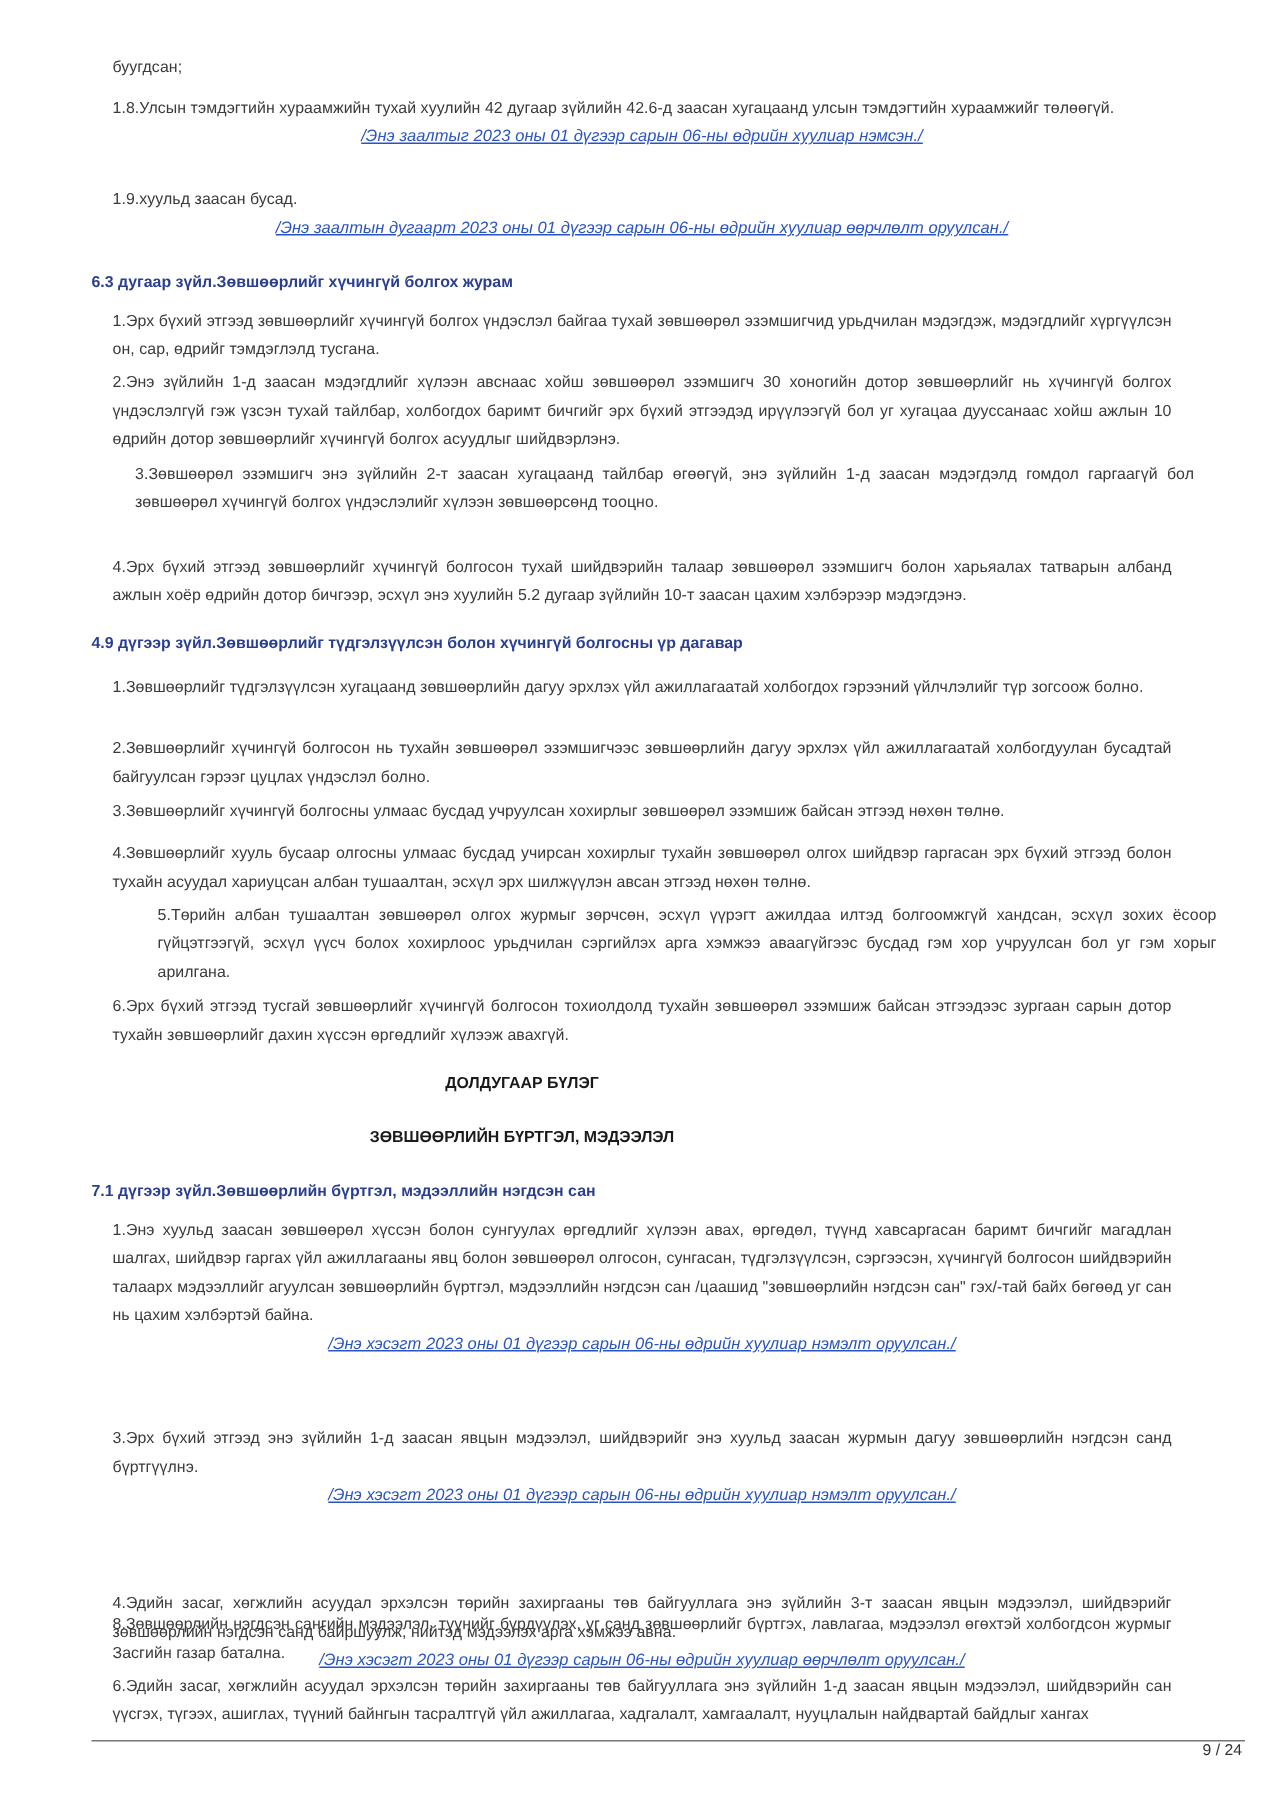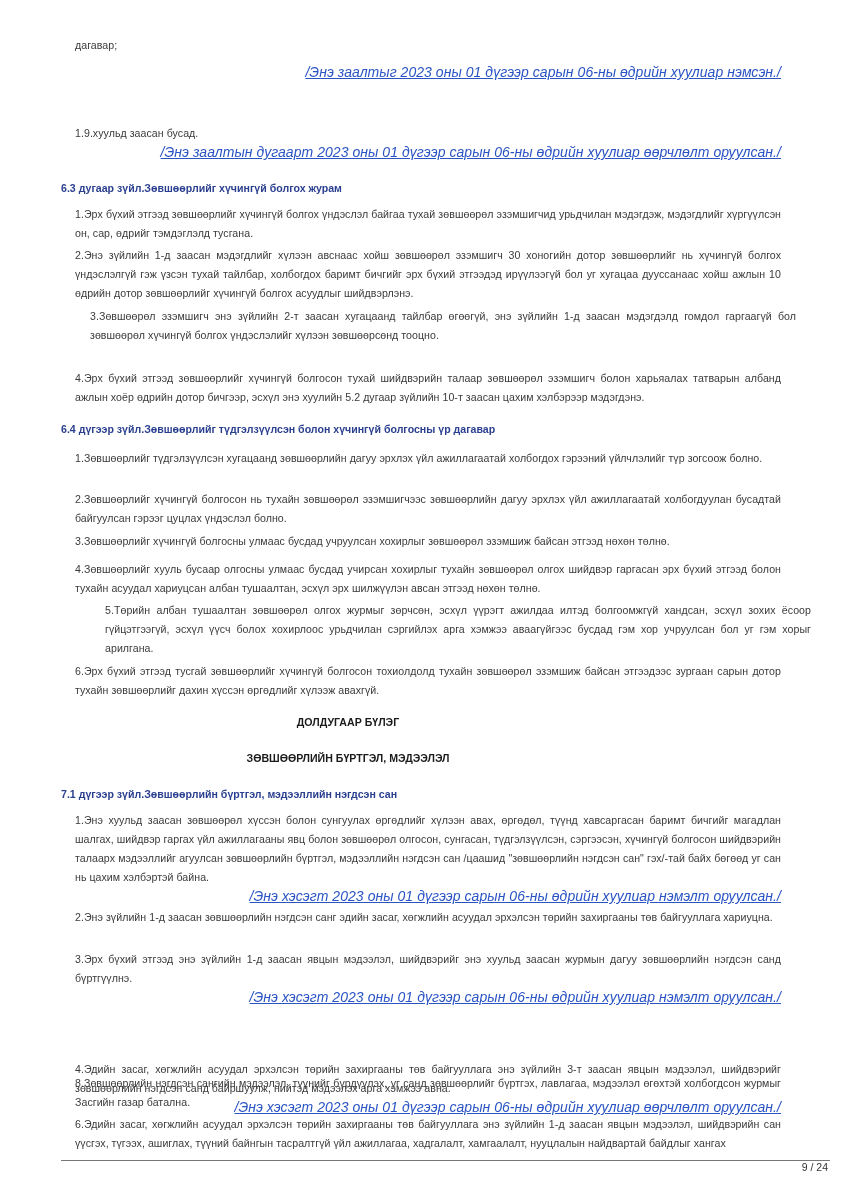--- a/index.html
+++ b/index.html
@@ -2,72 +2,72 @@
 <html><head>
 <meta charset="utf-8">
 <style>
   html, body { margin: 0; padding: 0; background: #ffffff; }
   body { width: 848px; height: 1200px; position: relative; overflow: hidden;
          font-family: "Liberation Sans", sans-serif; color: #333333; }
   .page { position: absolute; left: 0; top: 0; width: 848px; height: 1200px; }
   .p { position: absolute; left: 75px; width: 706px; font-size: 10.6px; line-height: 19px;
        text-align: justify; color: #3a3a3a; letter-spacing: 0.05px; }
   .link { display: block; color: #2a54c4; font-style: italic; text-decoration: underline;
-          font-size: 14px; line-height: 18px; text-align: right; cursor: pointer; }
+          font-size: 11px; line-height: 18px; text-align: center; cursor: pointer; }
   .h { position: absolute; left: 61px; font-size: 10.6px; font-weight: bold; color: #2a3f8f; }
   .chap { position: absolute; left: 0; width: 696px; text-align: center; font-size: 10.6px;
           font-weight: bold; color: #1a1a1a; }
   .rule { position: absolute; left: 61px; width: 769px; top: 1160px; height: 1px; background: #777777; }
   .pgnum { position: absolute; right: 20px; top: 1161px; font-size: 10.5px; color: #333; }
 </style>
 </head>
 <body>
 
 <div class="page">
 
-  <div class="p" style="top:36px;">дагавар;</div>
+  <div class="p" style="top:36px;">буугдсан;</div>
 
   <div class="p" style="top:63px;">
+    <span>1.8.Улсын тэмдэгтийн хураамжийн тухай хуулийн 42 дугаар зүйлийн 42.6-д заасан хугацаанд улсын тэмдэгтийн хураамжийг төлөөгүй.</span>
     <a class="link">/Энэ заалтыг 2023 оны 01 дүгээр сарын 06-ны өдрийн хуулиар нэмсэн./</a>
   </div>
 
   <div class="p" style="top:124px;">
     <span>1.9.хуульд заасан бусад.</span>
     <a class="link">/Энэ заалтын дугаарт 2023 оны 01 дүгээр сарын 06-ны өдрийн хуулиар өөрчлөлт оруулсан./</a>
   </div>
 
   <div class="h" style="top:182px;">6.3 дугаар зүйл.Зөвшөөрлийг хүчингүй болгох журам</div>
 
   <div class="p" style="top:205px;">1.Эрх бүхий этгээд зөвшөөрлийг хүчингүй болгох үндэслэл байгаа тухай зөвшөөрөл эзэмшигчид урьдчилан мэдэгдэж, мэдэгдлийг хүргүүлсэн он, сар, өдрийг тэмдэглэлд тусгана.</div>
   <div class="p" style="top:246px;">2.Энэ зүйлийн 1-д заасан мэдэгдлийг хүлээн авснаас хойш зөвшөөрөл эзэмшигч 30 хоногийн дотор зөвшөөрлийг нь хүчингүй болгох үндэслэлгүй гэж үзсэн тухай тайлбар, холбогдох баримт бичгийг эрх бүхий этгээдэд ирүүлээгүй бол уг хугацаа дууссанаас хойш ажлын 10 өдрийн дотор зөвшөөрлийг хүчингүй болгох асуудлыг шийдвэрлэнэ.</div>
   <div class="p" style="top:307px;margin-left:15px;">3.Зөвшөөрөл эзэмшигч энэ зүйлийн 2-т заасан хугацаанд тайлбар өгөөгүй, энэ зүйлийн 1-д заасан мэдэгдэлд гомдол гаргаагүй бол зөвшөөрөл хүчингүй болгох үндэслэлийг хүлээн зөвшөөрсөнд тооцно.</div>
   <div class="p" style="top:349px;margin-top:20px;">
     <span>4.Эрх бүхий этгээд зөвшөөрлийг хүчингүй болгосон тухай шийдвэрийн талаар зөвшөөрөл эзэмшигч болон харьяалах татварын албанд ажлын хоёр өдрийн дотор бичгээр, эсхүл энэ хуулийн 5.2 дугаар зүйлийн 10-т заасан цахим хэлбэрээр мэдэгдэнэ.</span>
   </div>
 
-  <div class="h" style="top:423px;">6.4 дүгээр зүйл.Зөвшөөрлийг түдгэлзүүлсэн болон хүчингүй болгосны үр дагавар</div>
+  <div class="h" style="top:423px;">4.9 дүгээр зүйл.Зөвшөөрлийг түдгэлзүүлсэн болон хүчингүй болгосны үр дагавар</div>
 
   <div class="p" style="top:449px;">1.Зөвшөөрлийг түдгэлзүүлсэн хугацаанд зөвшөөрлийн дагуу эрхлэх үйл ажиллагаатай холбогдох гэрээний үйлчлэлийг түр зогсоож болно.</div>
   <div class="p" style="top:490px;">2.Зөвшөөрлийг хүчингүй болгосон нь тухайн зөвшөөрөл эзэмшигчээс зөвшөөрлийн дагуу эрхлэх үйл ажиллагаатай холбогдуулан бусадтай байгуулсан гэрээг цуцлах үндэслэл болно.</div>
   <div class="p" style="top:532px;">3.Зөвшөөрлийг хүчингүй болгосны улмаас бусдад учруулсан хохирлыг зөвшөөрөл эзэмшиж байсан этгээд нөхөн төлнө.</div>
   <div class="p" style="top:560px;">4.Зөвшөөрлийг хууль бусаар олгосны улмаас бусдад учирсан хохирлыг тухайн зөвшөөрөл олгох шийдвэр гаргасан эрх бүхий этгээд болон тухайн асуудал хариуцсан албан тушаалтан, эсхүл эрх шилжүүлэн авсан этгээд нөхөн төлнө.</div>
   <div class="p" style="top:601px;margin-left:30px;">5.Төрийн албан тушаалтан зөвшөөрөл олгох журмыг зөрчсөн, эсхүл үүрэгт ажилдаа илтэд болгоомжгүй хандсан, эсхүл зохих ёсоор гүйцэтгээгүй, эсхүл үүсч болох хохирлоос урьдчилан сэргийлэх арга хэмжээ аваагүйгээс бусдад гэм хор учруулсан бол уг гэм хорыг арилгана.</div>
   <div class="p" style="top:662px;">6.Эрх бүхий этгээд тусгай зөвшөөрлийг хүчингүй болгосон тохиолдолд тухайн зөвшөөрөл эзэмшиж байсан этгээдээс зургаан сарын дотор тухайн зөвшөөрлийг дахин хүссэн өргөдлийг хүлээж авахгүй.</div>
 
   <div class="chap" style="top:716px;">ДОЛДУГААР БҮЛЭГ</div>
   <div class="chap" style="top:752px;">ЗӨВШӨӨРЛИЙН БҮРТГЭЛ, МЭДЭЭЛЭЛ</div>
 
   <div class="h" style="top:788px;">7.1 дүгээр зүйл.Зөвшөөрлийн бүртгэл, мэдээллийн нэгдсэн сан</div>
 
   <div class="p" style="top:811px;">
     <span>1.Энэ хуульд заасан зөвшөөрөл хүссэн болон сунгуулах өргөдлийг хүлээн авах, өргөдөл, түүнд хавсаргасан баримт бичгийг магадлан шалгах, шийдвэр гаргах үйл ажиллагааны явц болон зөвшөөрөл олгосон, сунгасан, түдгэлзүүлсэн, сэргээсэн, хүчингүй болгосон шийдвэрийн талаарх мэдээллийг агуулсан зөвшөөрлийн бүртгэл, мэдээллийн нэгдсэн сан /цаашид "зөвшөөрлийн нэгдсэн сан" гэх/-тай байх бөгөөд уг сан нь цахим хэлбэртэй байна.</span>
     <a class="link">/Энэ хэсэгт 2023 оны 01 дүгээр сарын 06-ны өдрийн хуулиар нэмэлт оруулсан./</a>
   </div>
 
-  <div class="p" style="top:908px;">2.Энэ зүйлийн 1-д заасан зөвшөөрлийн нэгдсэн санг эдийн засаг, хөгжлийн асуудал эрхэлсэн төрийн захиргааны төв байгууллага хариуцна.</div>
 
   <div class="p" style="top:950px;">
     <span>3.Эрх бүхий этгээд энэ зүйлийн 1-д заасан явцын мэдээлэл, шийдвэрийг энэ хуульд заасан журмын дагуу зөвшөөрлийн нэгдсэн санд бүртгүүлнэ.</span>
     <a class="link">/Энэ хэсэгт 2023 оны 01 дүгээр сарын 06-ны өдрийн хуулиар нэмэлт оруулсан./</a>
   </div>
 
   <div class="p" style="top:1060px;">
     <span>4.Эдийн засаг, хөгжлийн асуудал эрхэлсэн төрийн захиргааны төв байгууллага энэ зүйлийн 3-т заасан явцын мэдээлэл, шийдвэрийг зөвшөөрлийн нэгдсэн санд байршуулж, нийтэд мэдээлэх арга хэмжээ авна.</span>
     <a class="link">/Энэ хэсэгт 2023 оны 01 дүгээр сарын 06-ны өдрийн хуулиар өөрчлөлт оруулсан./</a>
   </div>

